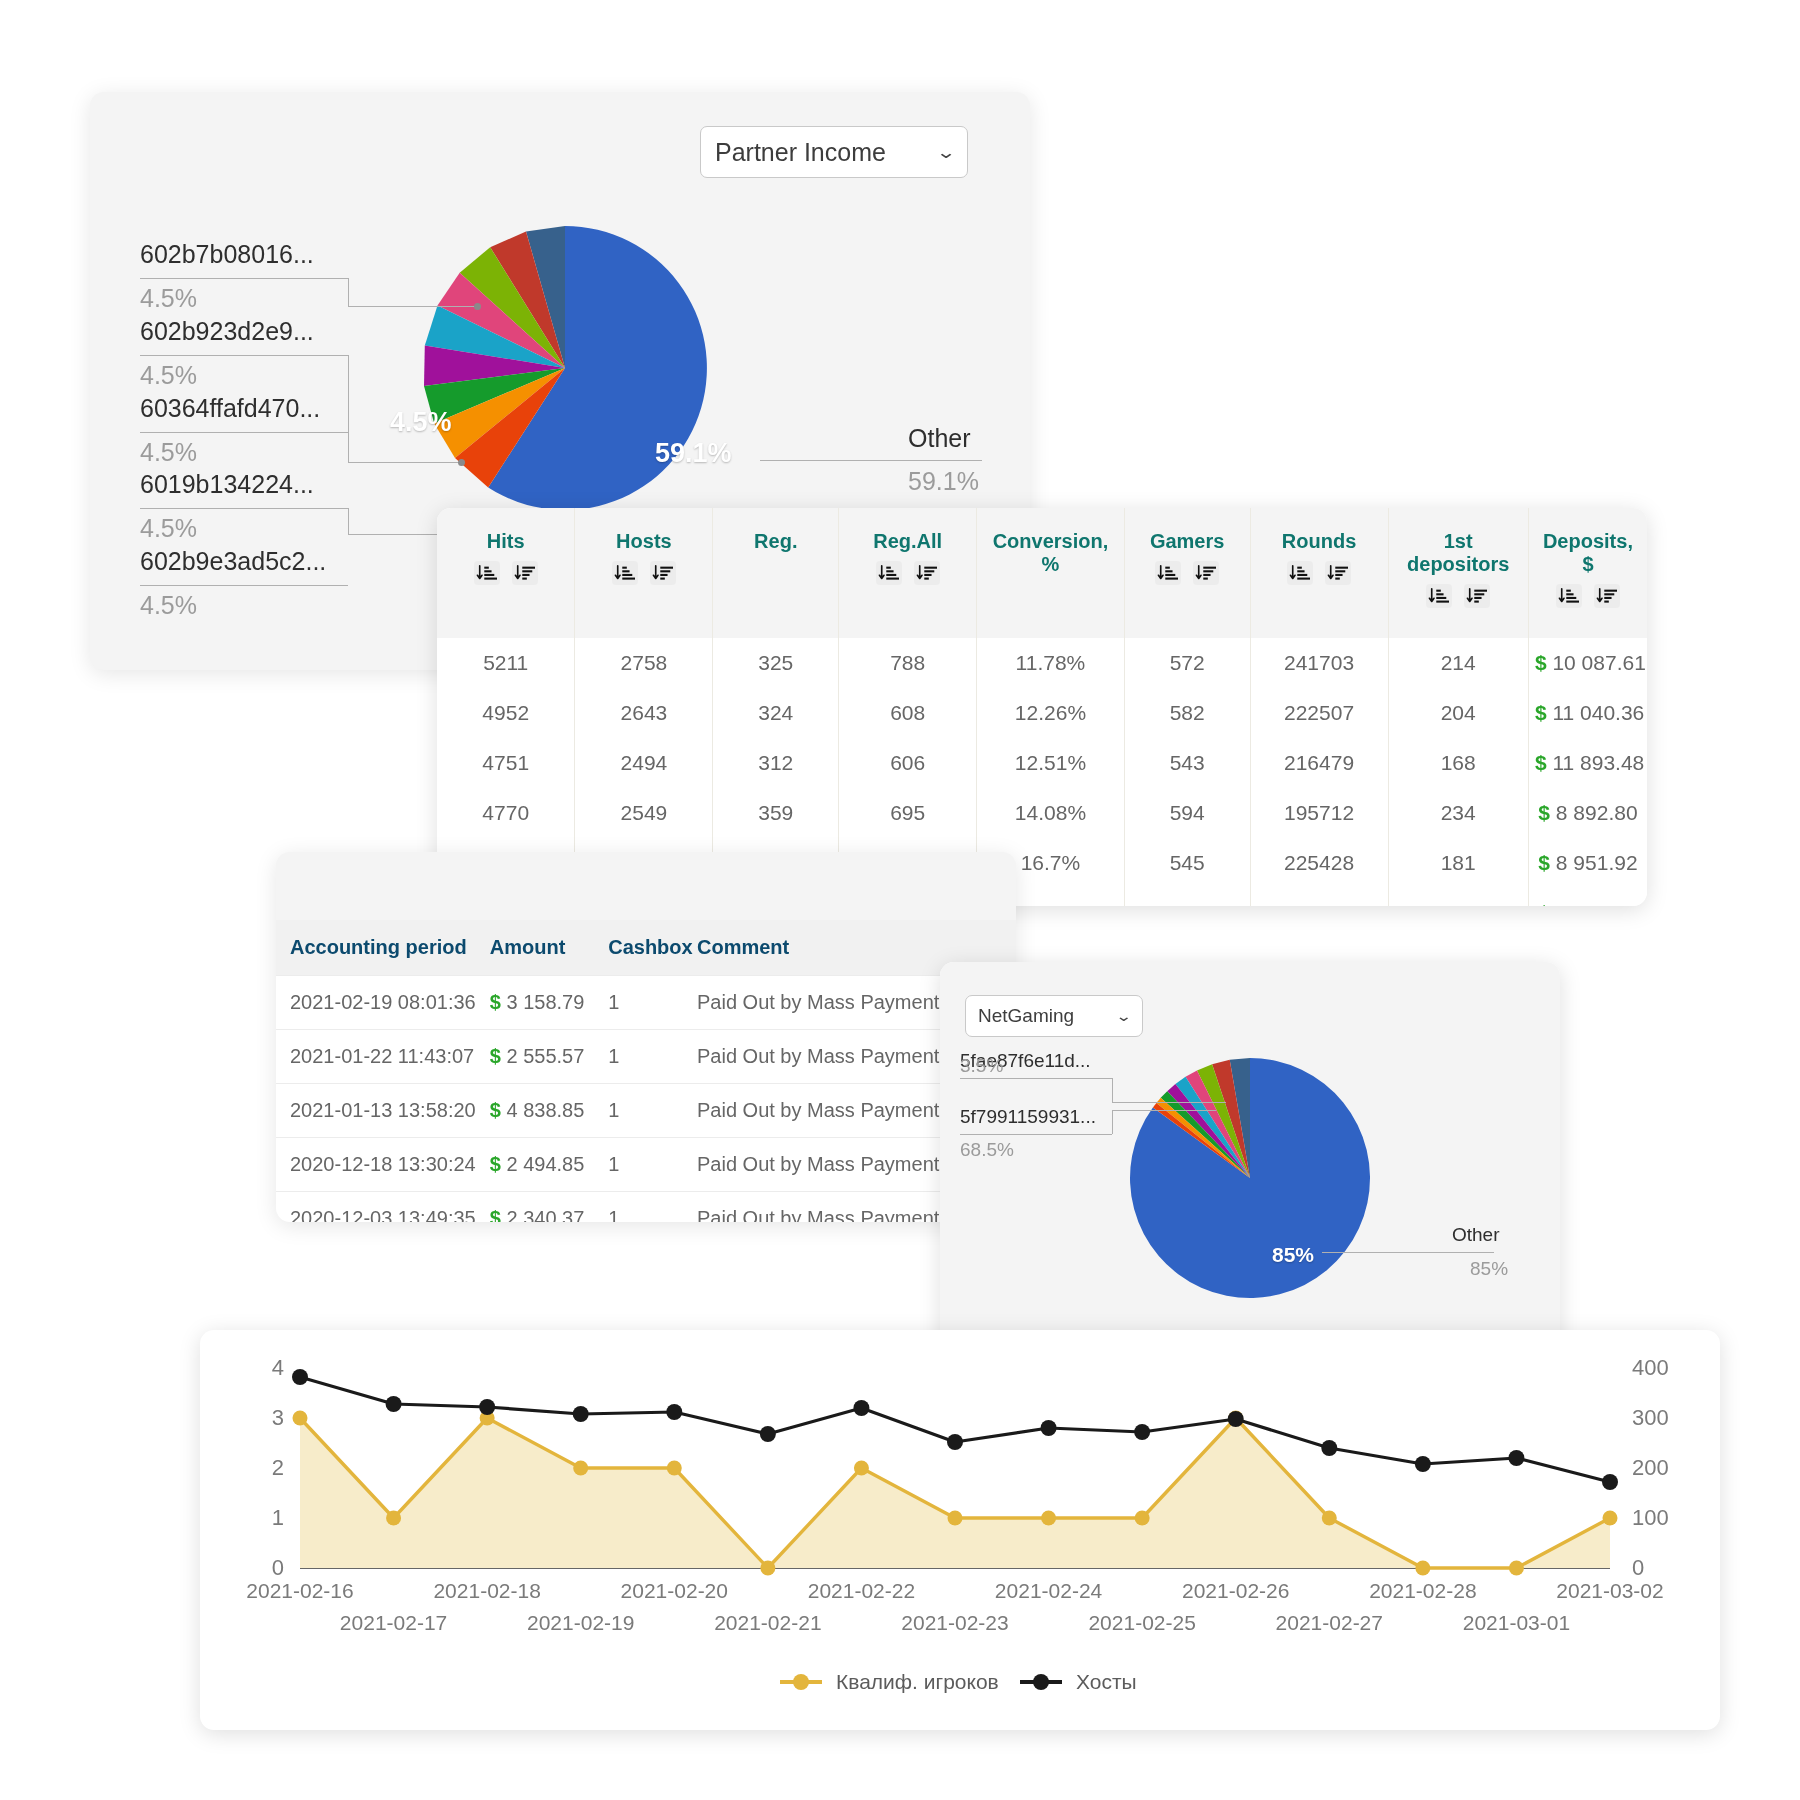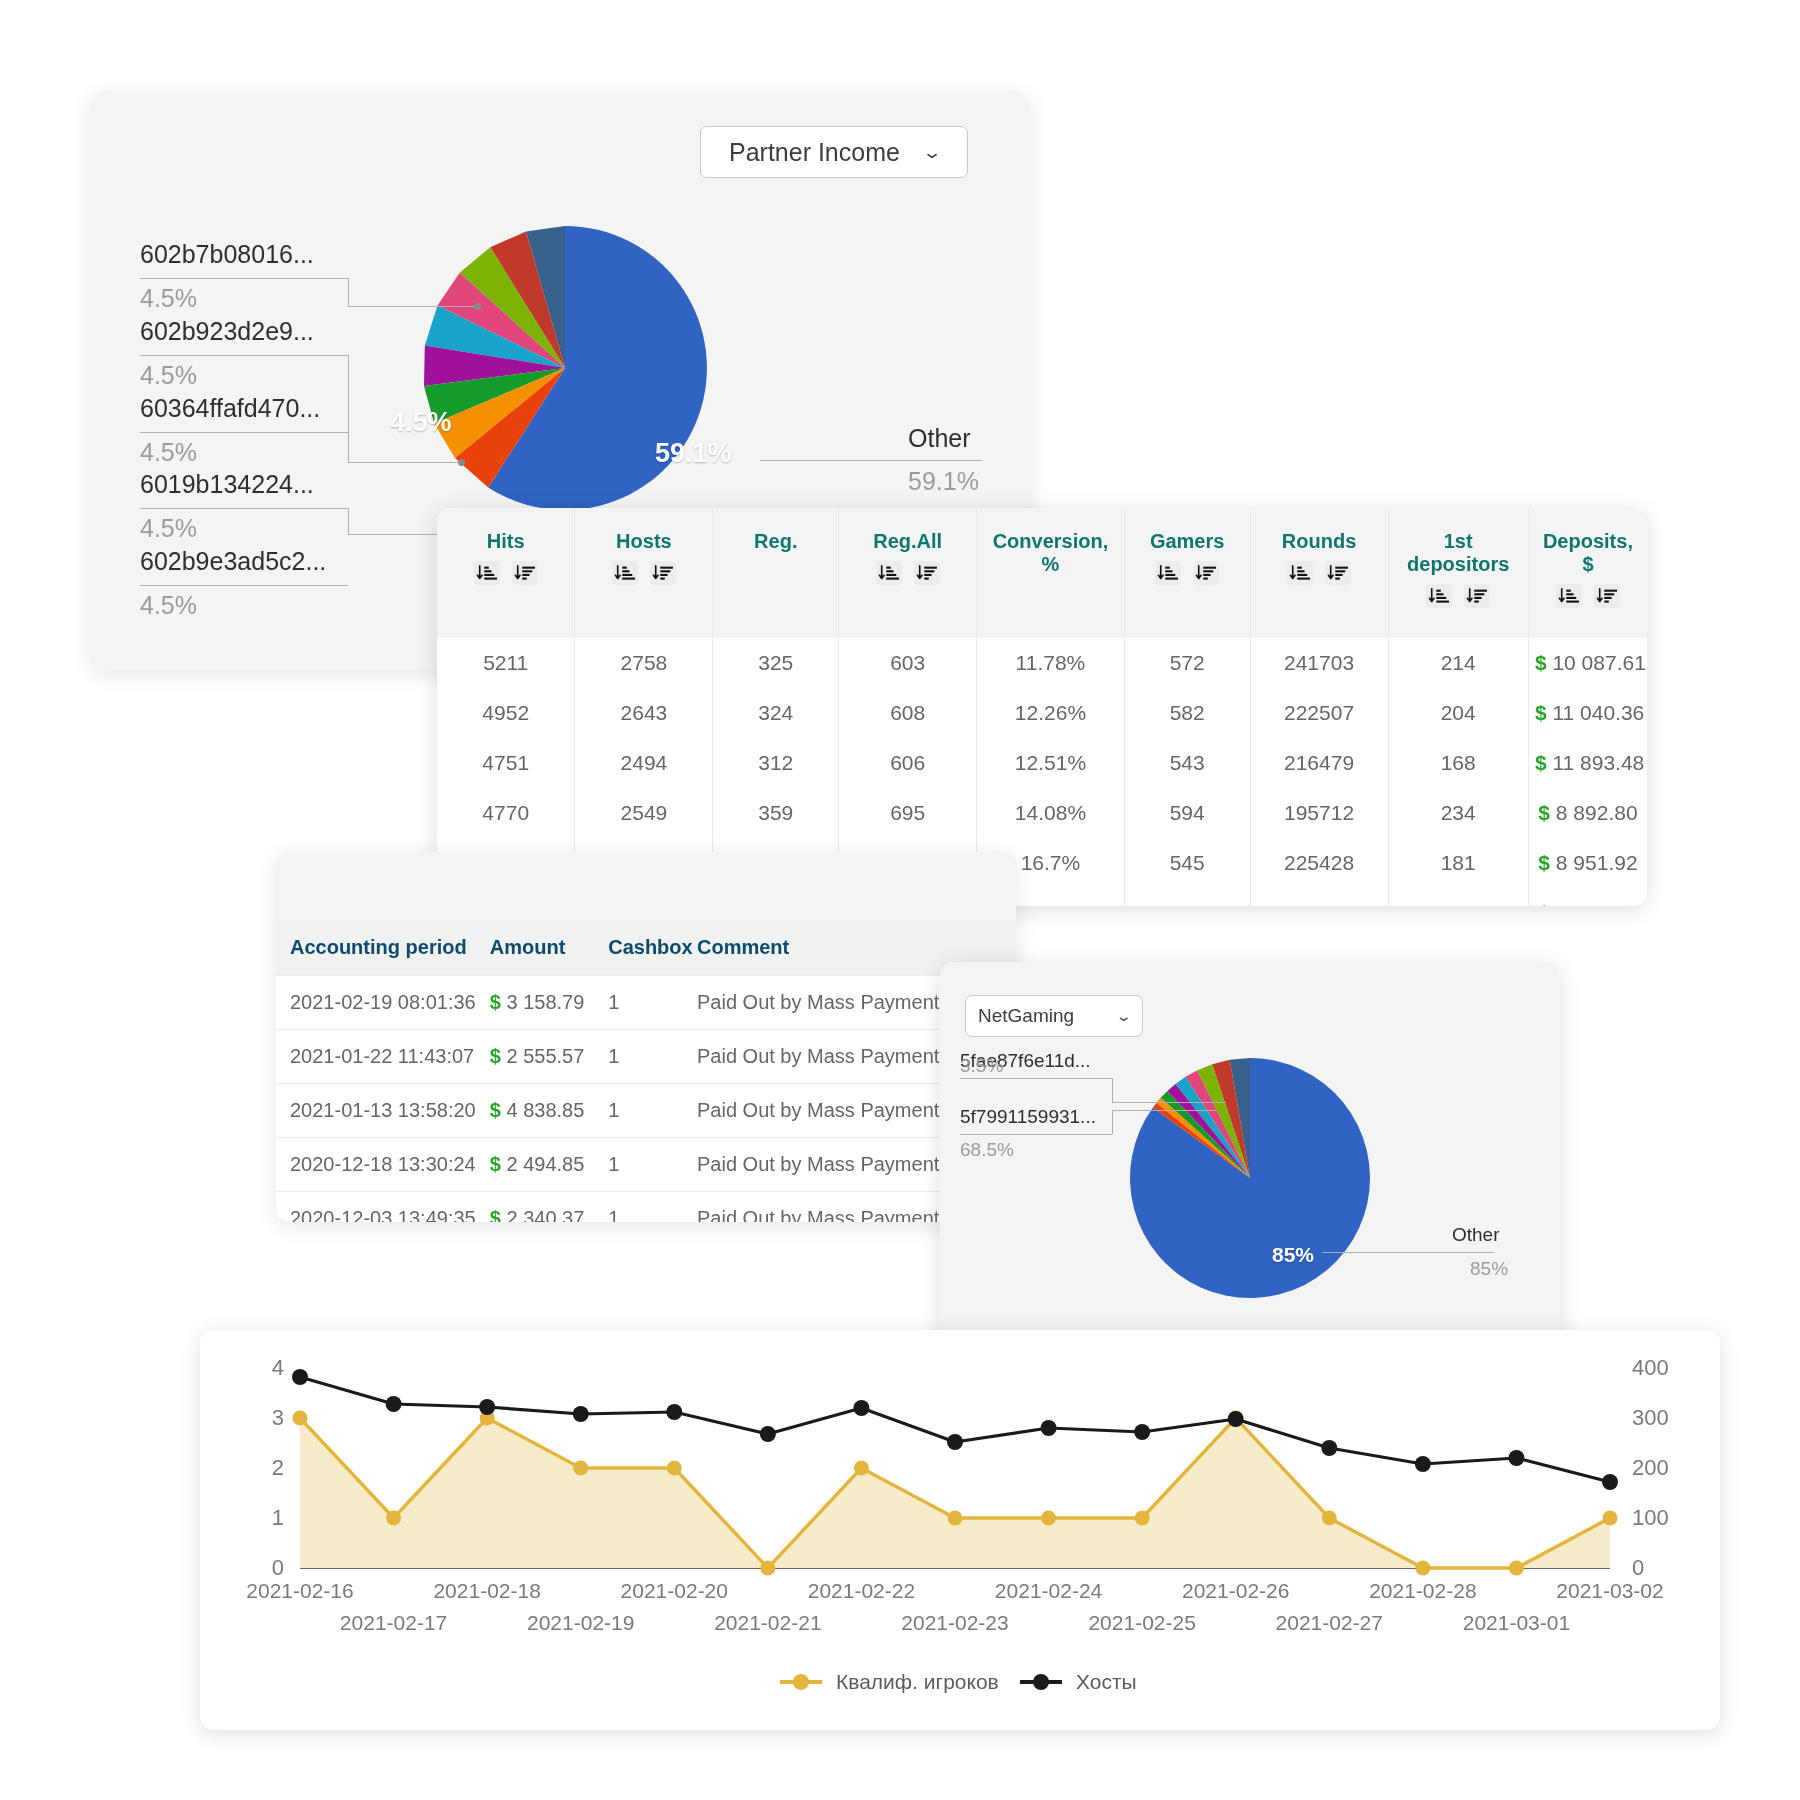--- a/index.html
+++ b/index.html
@@ -32,21 +32,21 @@
   
   #panel-pie-main { left: 90px; top: 92px; width: 940px; height: 578px; }
 
   .select-box {
     position: absolute;
     background: #ffffff;
     border: 1px solid #c9c9c9;
     border-radius: 7px;
     display: flex; align-items: center;
     justify-content: space-between;
-    padding: 0 28px;
+    padding: 0 14px;
     font-size: 25px;
     color: #3d3d3d;
     cursor: pointer;
   }
   .select-box .chev { font-size: 17px; color: #444; transform: scaleX(1.45); }
 
   #select-partner-income { left: 700px; top: 126px; width: 268px; height: 52px; }
 
   .pie-label-name {
     position: absolute;
@@ -423,21 +423,21 @@
                 </div>
               </div>
             </th>
           </tr>
         </thead>
       <tbody id="stats-body">
           <tr>
             <td>5211</td>
             <td>2758</td>
             <td>325</td>
-            <td>603</td>
+            <td>788</td>
             <td>11.78%</td>
             <td>572</td>
             <td>241703</td>
             <td>214</td>
             <td class="money"><span class="cur">$</span> <span>10 087.61</span></td>
           </tr>
           <tr>
             <td>4952</td>
             <td>2643</td>
             <td>324</td>

